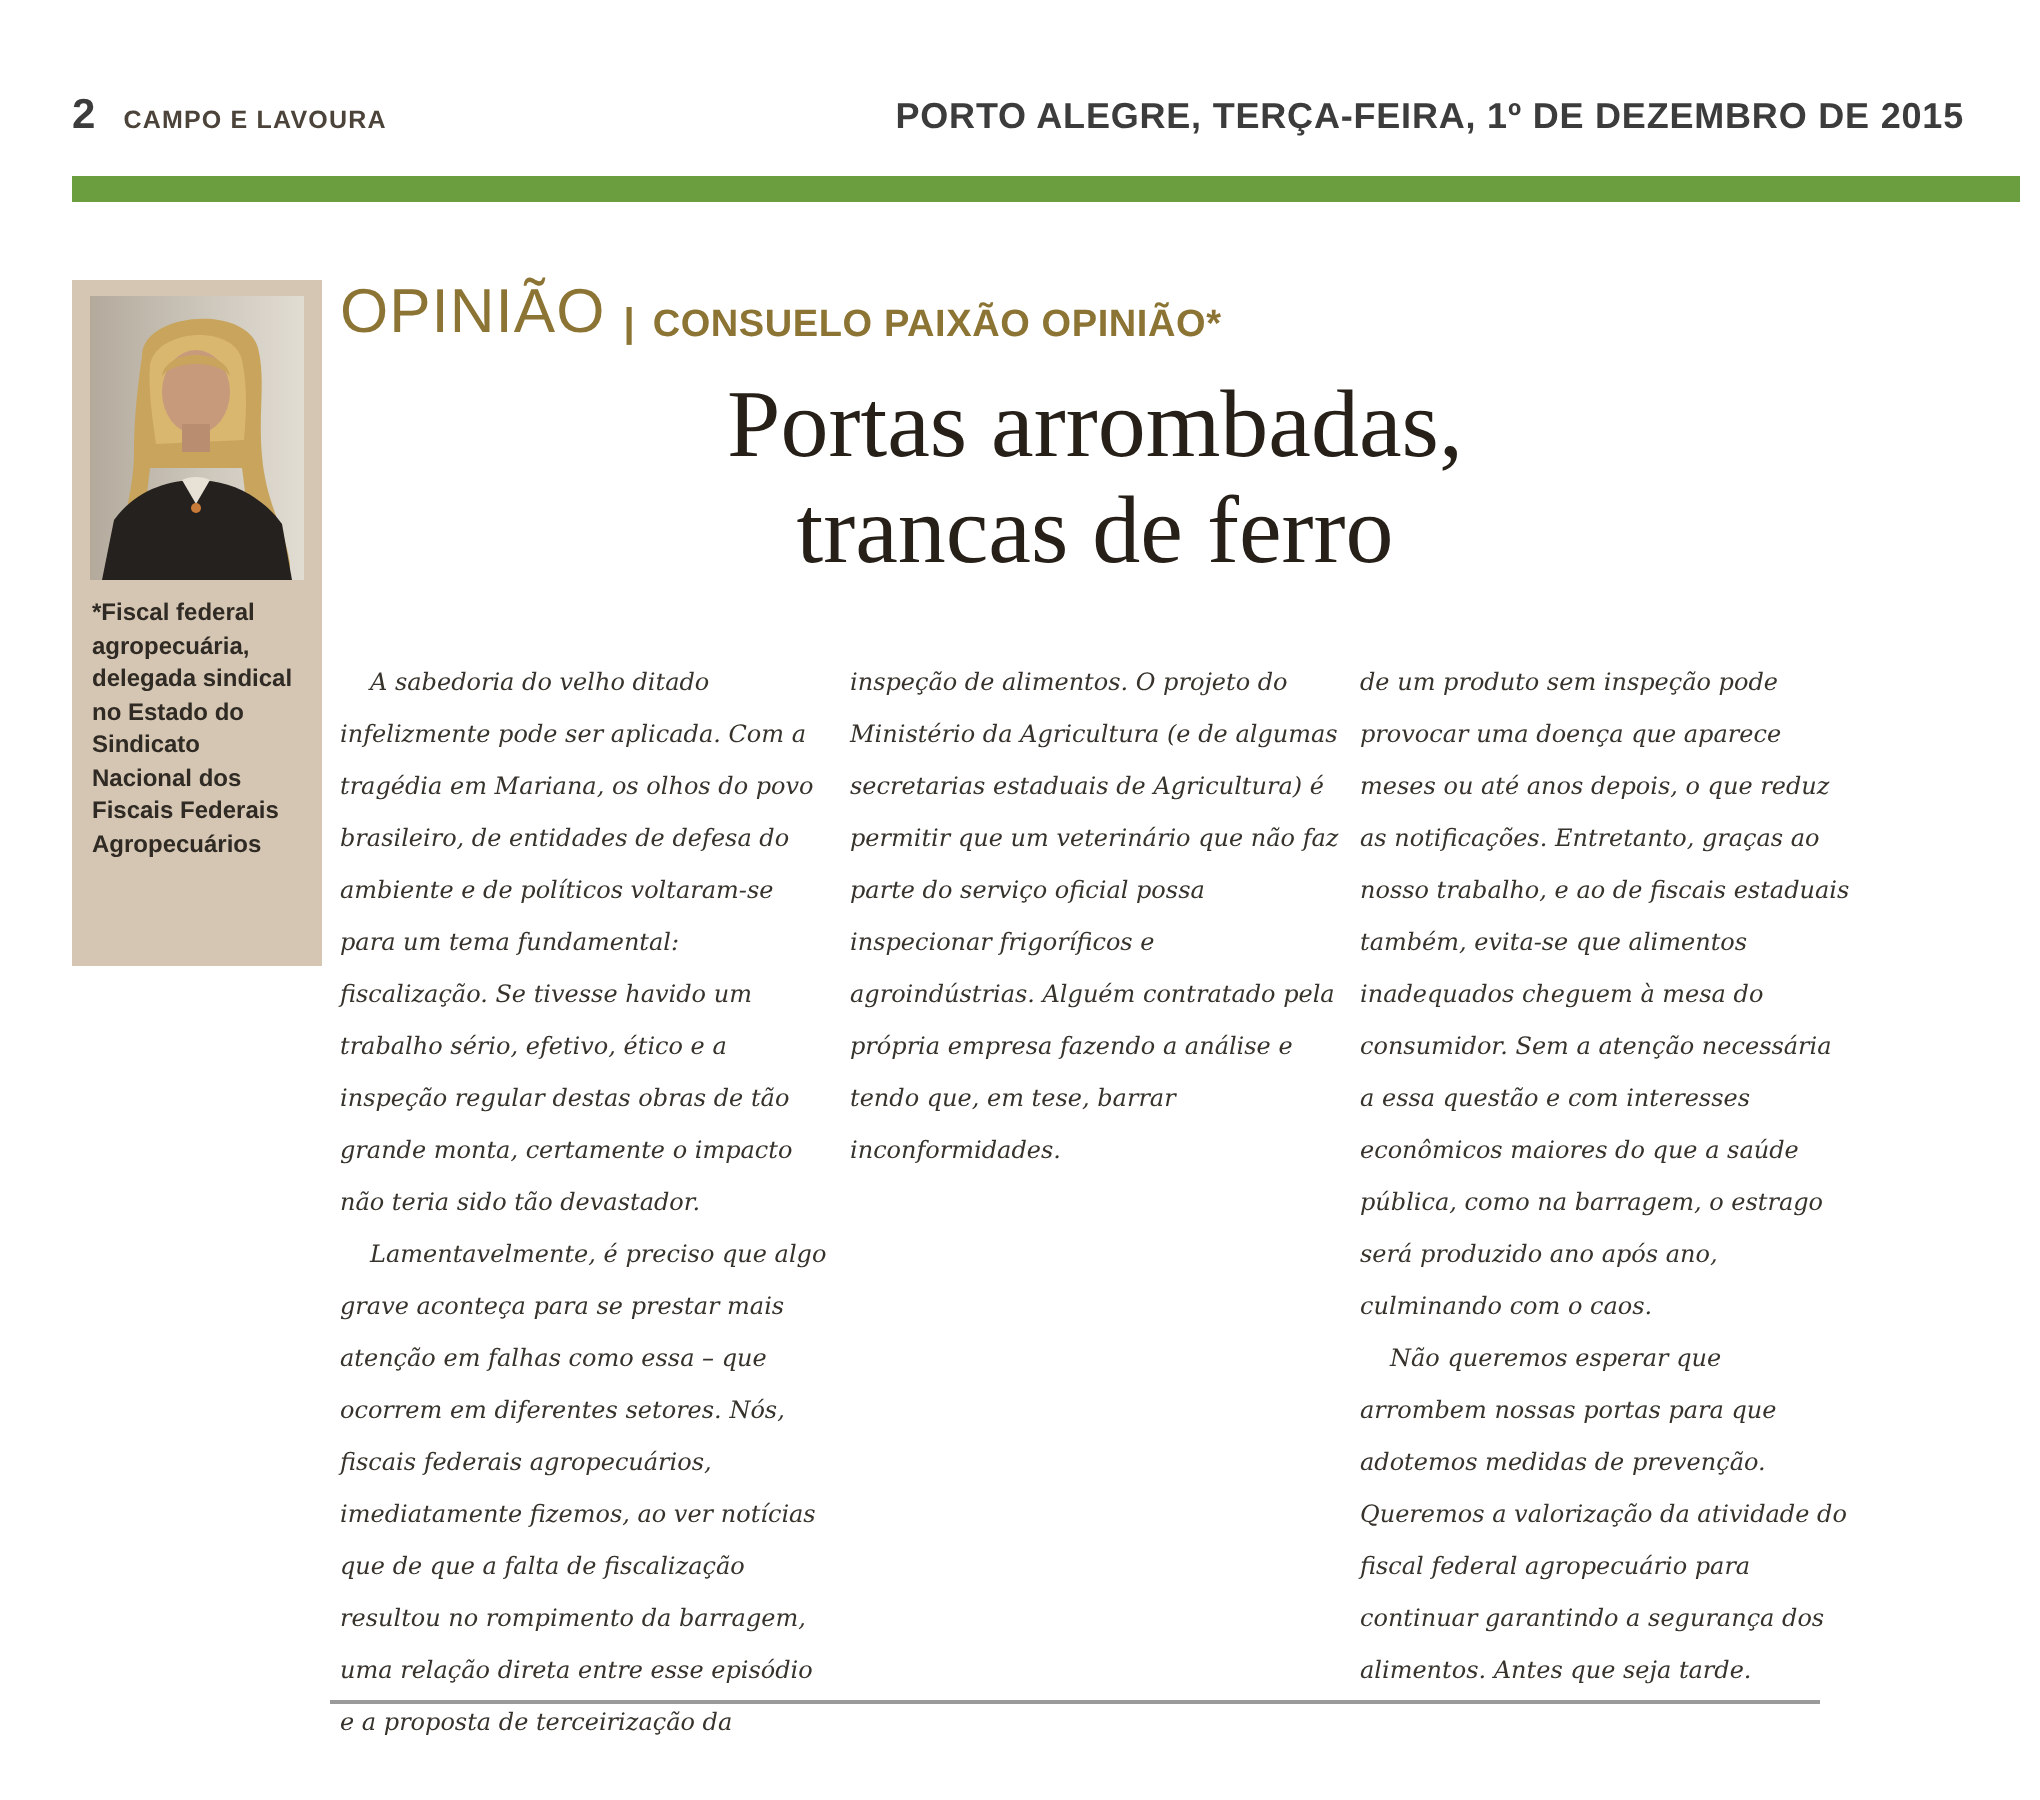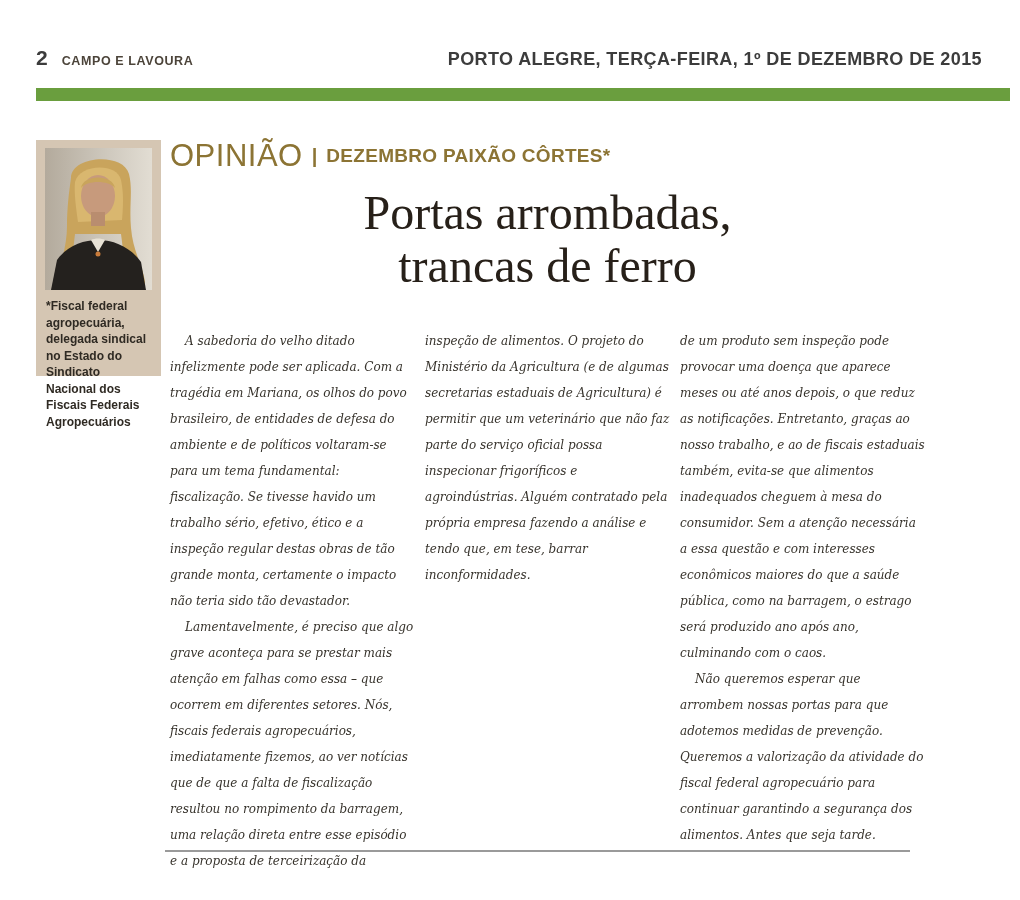--- a/index.html
+++ b/index.html
@@ -24,36 +24,36 @@
   }
   .dateline{
     font-size:18px;font-weight:bold;color:#3c3c3c;letter-spacing:0.4px;
   }
   .green-bar{
     position:absolute;left:36px;top:88px;width:974px;height:13px;
     background:#6a9e3e;
   }
   
   .photo-card{
-    position:absolute;left:36px;top:140px;width:125px;height:236px;
+    position:absolute;left:36px;top:140px;width:125px;height:343px;
     background:#d5c6b3;
   }
   .photo{
     position:absolute;left:9px;top:8px;width:107px;height:142px;
     background:#bdb5a8;overflow:hidden;
   }
   .photo svg{display:block;}
   .caption{
     position:absolute;left:10px;top:158px;width:106px;
     font-size:12px;font-weight:600;line-height:1.38;color:#2f2a23;
   }
   
   .kicker-row{
     position:absolute;left:170px;top:138px;width:755px;
-    display:flex;align-items:center;gap:9px;
+    display:flex;align-items:flex-end;gap:9px;
     color:#8c7434;
   }
   .kicker{font-size:31px;font-weight:400;letter-spacing:0.5px;}
   .kicker-sep{font-size:20px;font-weight:bold;}
   .kicker-author{font-size:19px;font-weight:bold;letter-spacing:0.3px;}
   .headline{
     position:absolute;left:170px;top:186px;width:755px;margin:0;
     text-align:center;
     font-family:"Liberation Serif",serif;
     font-weight:400;
@@ -118,21 +118,21 @@
         <path d="M46 92 L53 104 L60 92 C56 90 50 90 46 92 Z" fill="#e8e2d6"></path>
         <circle cx="53" cy="106" r="2.5" fill="#c97b3a"></circle>
       </svg>
     </div>
     <div class="caption">*Fiscal federal agropecuária, delegada sindical no Estado do Sindicato Nacional dos Fiscais Federais Agropecuários</div>
   </aside>
 
   <div class="kicker-row">
     <span class="kicker">OPINIÃO</span>
     <span class="kicker-sep">|</span>
-    <span class="kicker-author">DEZEMBRO PAIXÃO CÔRTES*</span>
+    <span class="kicker-author">CONSUELO PAIXÃO OPINIÃO*</span>
   </div>
 
   <h1 class="headline">
     <div>Portas arrombadas,</div>
     <div>trancas de ferro</div>
   </h1>
 
   <div class="columns">
     <div class="col">
       <p class="indent">A sabedoria do velho ditado infelizmente pode ser aplicada. Com a tragédia em Mariana, os olhos do povo brasileiro, de entidades de defesa do ambiente e de políticos voltaram-se para um tema fundamental: fiscalização. Se tivesse havido um trabalho sério, efetivo, ético e a inspeção regular destas obras de tão grande monta, certamente o impacto não teria sido tão devastador.</p>

